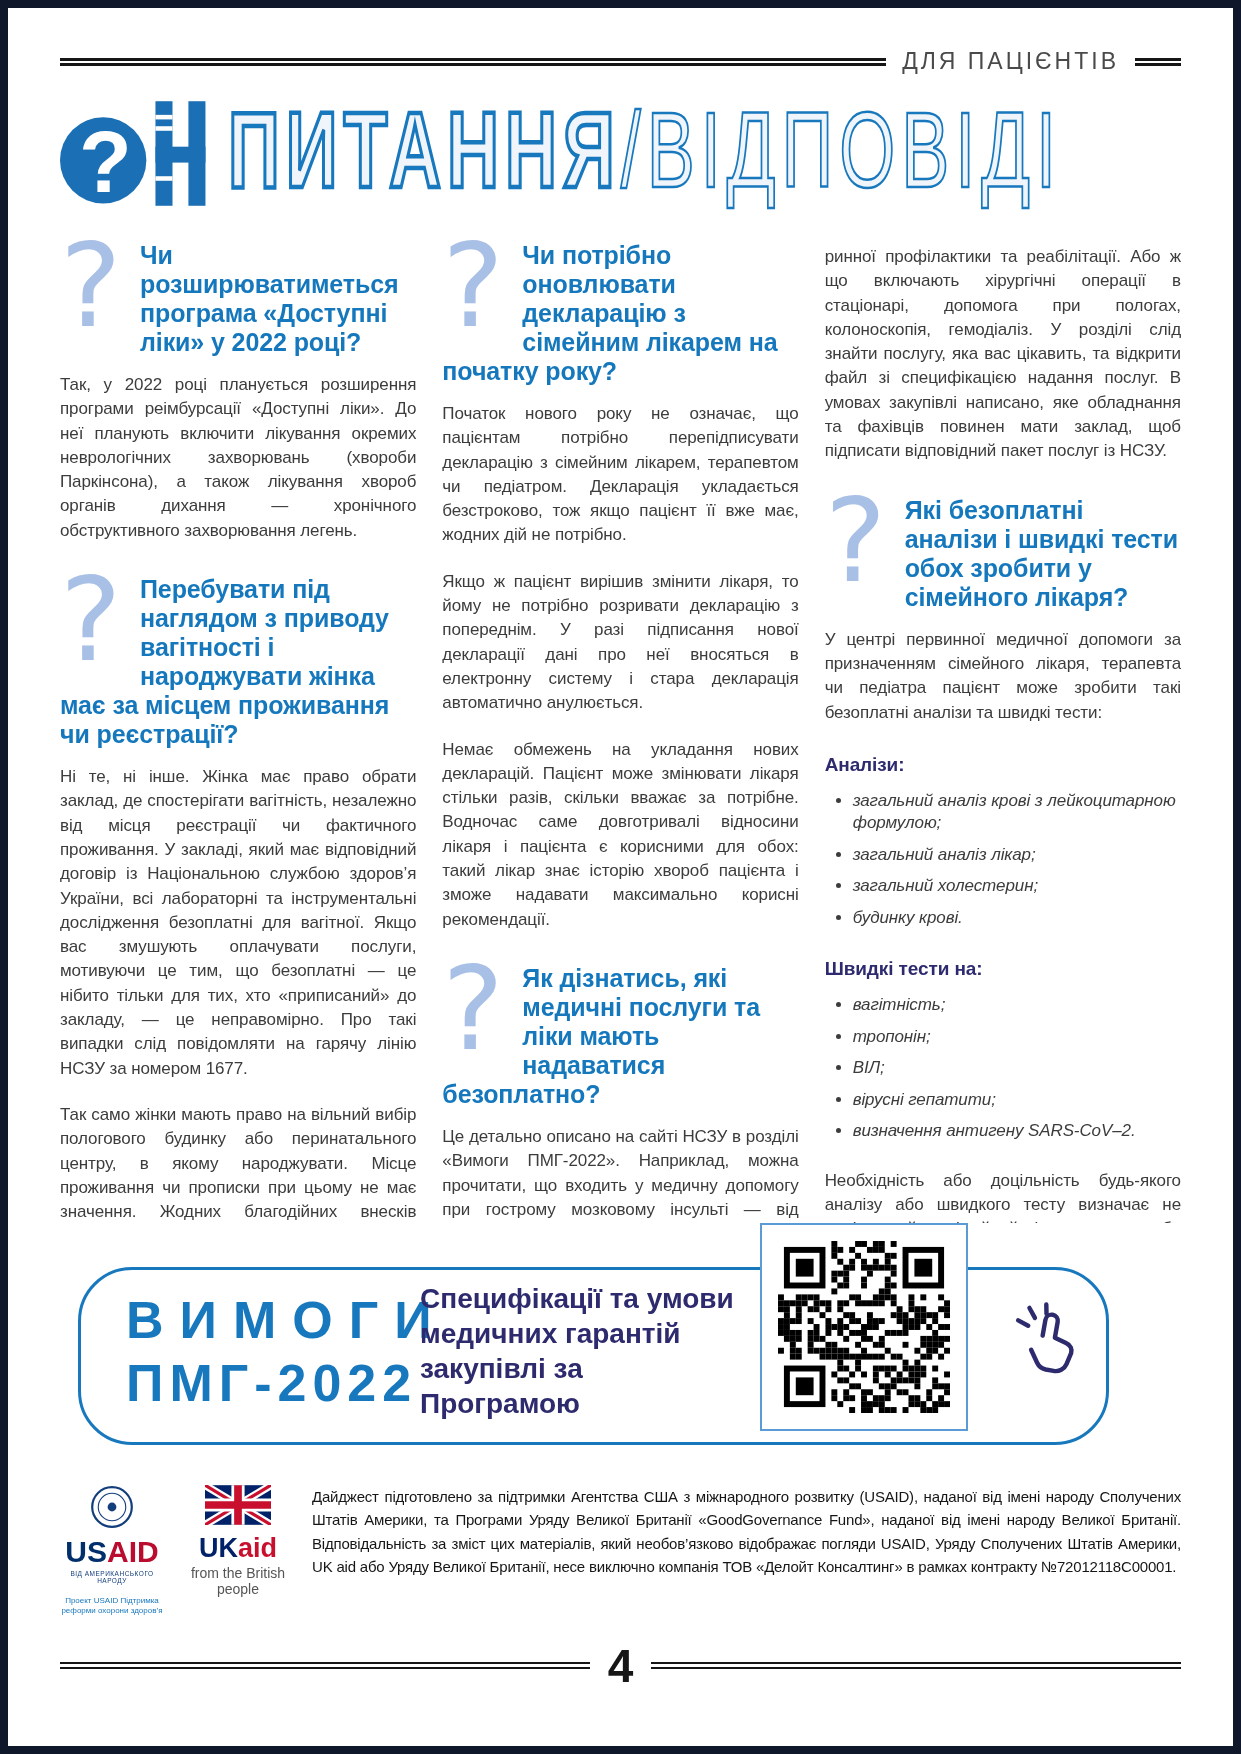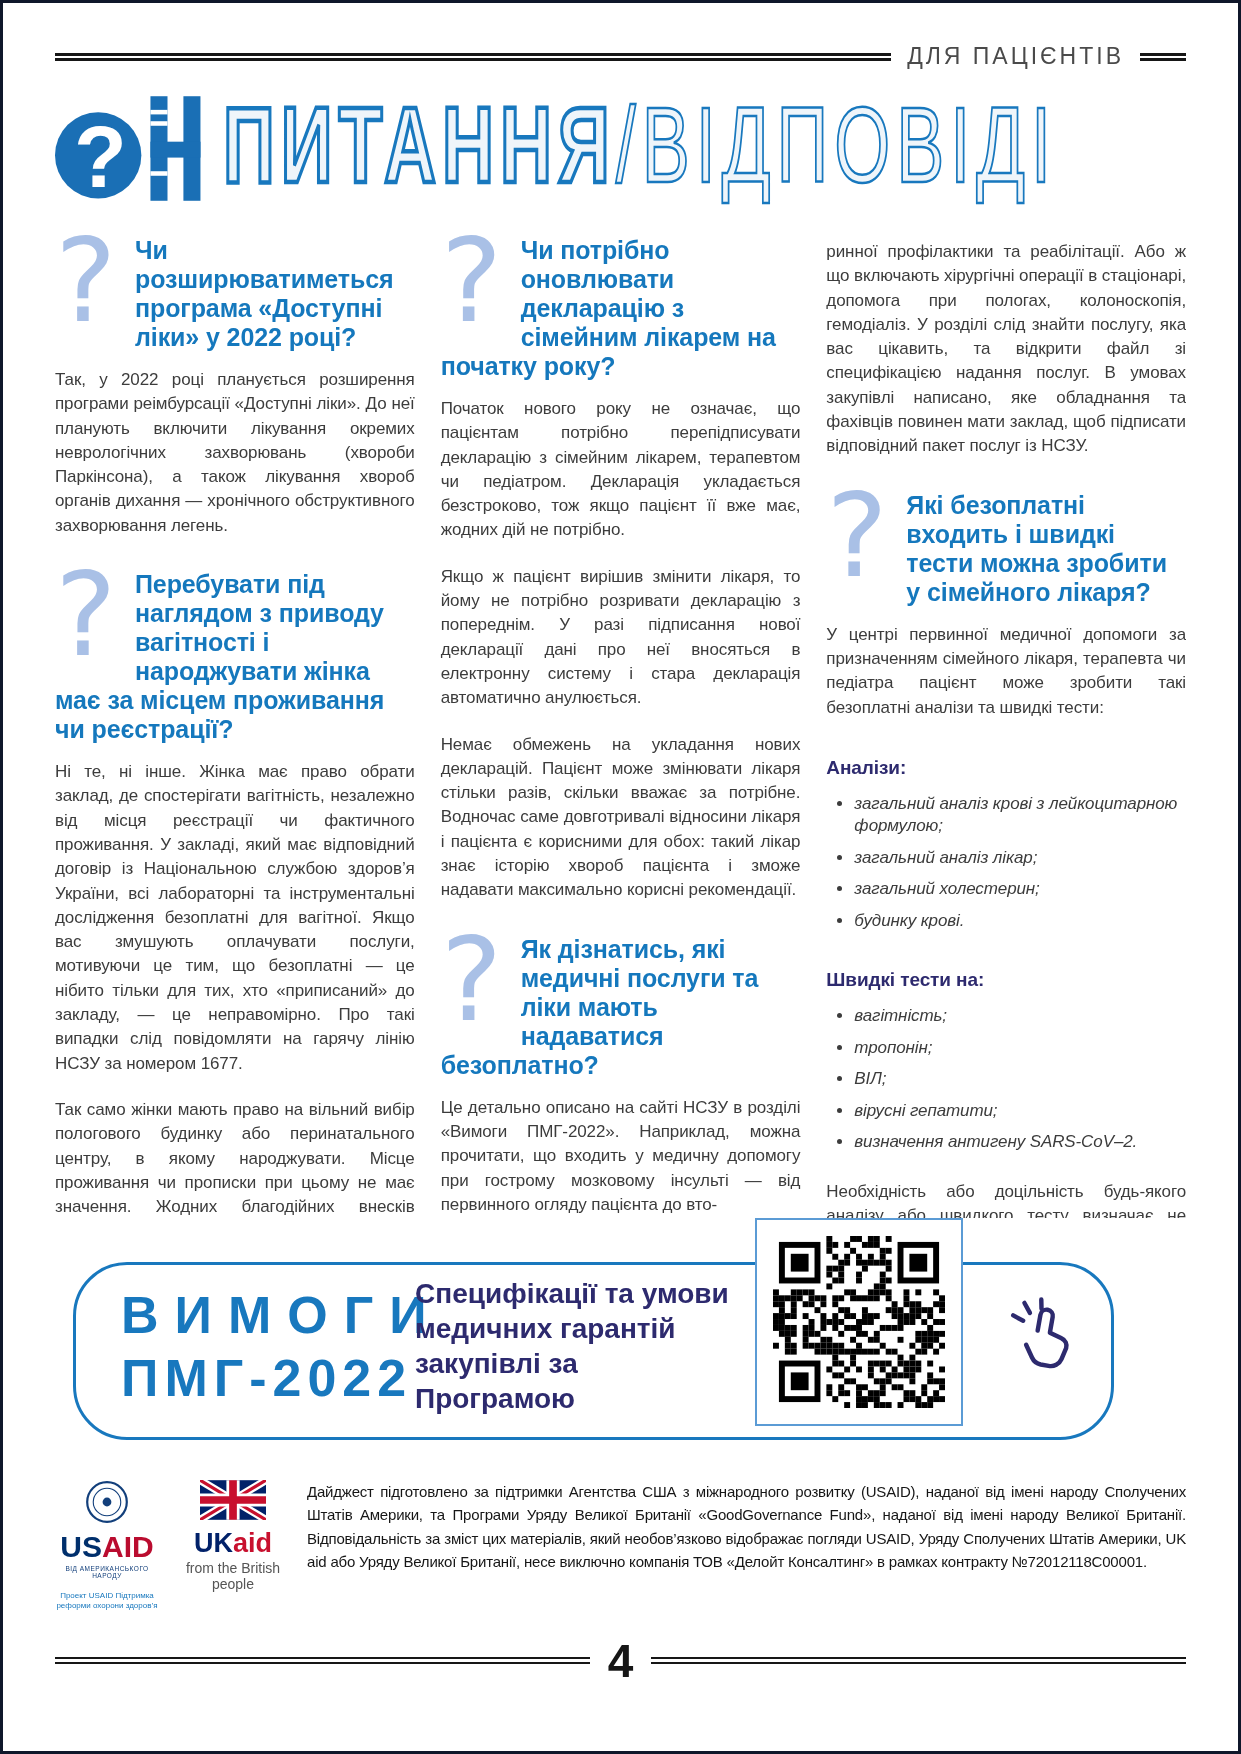--- a/index.html
+++ b/index.html
@@ -1,21 +1,21 @@
 <!DOCTYPE html>
 <html><head>
 <meta charset="utf-8">
 <style>
   html,body{margin:0;padding:0;background:#ffffff;}
   .page{
     position:relative;
     width:1241px;height:1754px;
     margin:0 auto;
     box-sizing:border-box;
-    border:3px solid #0f172a;
+    border:8px solid #0f172a;
     overflow:hidden;
     background:#fff;
     font-family:"Liberation Sans","DejaVu Sans",sans-serif;
     color:#3c3c3c;
   }
   
   .top-rule-row{margin:40px 52px 0;display:flex;align-items:center;gap:16px;}
   .double-rule{height:8px;border-top:3px solid #161616;border-bottom:3px solid #161616;box-sizing:border-box;}
   .rule-long{flex:1;}
   .rule-short{width:46px;}
@@ -39,21 +39,21 @@
   .qa:first-child{margin-top:0;}
   .qmark{
     float:left;width:80px;height:116px;
     font-family:"DejaVu Sans",sans-serif;
     font-size:116px;line-height:98px;color:#a9c0e6;font-weight:400;
   }
   .q-title{color:#1578bd;font-weight:700;font-size:25px;line-height:1.16;padding-top:4px;}
   .answer{margin:16px 0 0;text-align:justify;clear:left;}
   .answer + .answer{margin-top:22px;}
   .lead{margin-top:8px;}
-  .list-title{color:#2d2a6e;font-weight:700;font-size:19px;margin-top:34px;clear:left;}
+  .list-title{color:#2d2a6e;font-weight:700;font-size:19px;margin-top:26px;clear:left;}
   ul.med-list{margin:12px 0 0;padding-left:28px;}
   ul.med-list li{font-style:italic;margin-bottom:9px;line-height:1.32;}
   .closing{margin-top:26px;}
 
   
   .banner-zone{position:relative;margin:0 52px;height:232px;}
   .banner-box{position:absolute;left:18px;right:72px;top:44px;bottom:10px;border:3px solid #1878be;border-radius:54px;}
   .banner-title{position:absolute;left:66px;top:66px;color:#1878be;font-weight:700;font-size:52px;line-height:1.22;}
   .banner-title .line1{letter-spacing:16px;}
   .banner-title .line2{letter-spacing:6px;}
@@ -136,21 +136,21 @@
         <div class="qmark">?</div>
         <div class="q-title">Як дізнатись, які медичні послуги та ліки мають надаватися безоплатно?</div>
         <p class="answer">Це детально описано на сайті НСЗУ в розділі «Вимоги ПМГ-2022». Наприклад, можна прочитати, що входить у медичну допомогу при гострому мозковому інсульті — від первинного огляду пацієнта до вто-</p>
       </div>
     </div>
 
     <div class="col">
       <p class="answer lead">ринної профілактики та реабілітації. Або ж що включають хірургічні операції в стаціонарі, допомога при пологах, колоноскопія, гемодіаліз. У розділі слід знайти послугу, яка вас цікавить, та відкрити файл зі специфікацією надання послуг. В умовах закупівлі написано, яке обладнання та фахівців повинен мати заклад, щоб підписати відповідний пакет послуг із НСЗУ.</p>
       <div class="qa">
         <div class="qmark">?</div>
-        <div class="q-title">Які безоплатні входить і швидкі тести можна зробити у сімейного лікаря?</div>
+        <div class="q-title">Які безоплатні аналізи і швидкі тести обох зробити у сімейного лікаря?</div>
         <p class="answer">У центрі первинної медичної допомоги за призначенням сімейного лікаря, терапевта чи педіатра пацієнт може зробити такі безоплатні аналізи та швидкі тести:</p>
       </div>
       <div class="list-title">Аналізи:</div>
       <ul class="med-list">
         <li>загальний аналіз крові з лейкоцитарною формулою;</li>
         <li>загальний аналіз лікар;</li>
         <li>загальний холестерин;</li>
         <li>будинку крові.</li>
       </ul>
       <div class="list-title">Швидкі тести на:</div>

